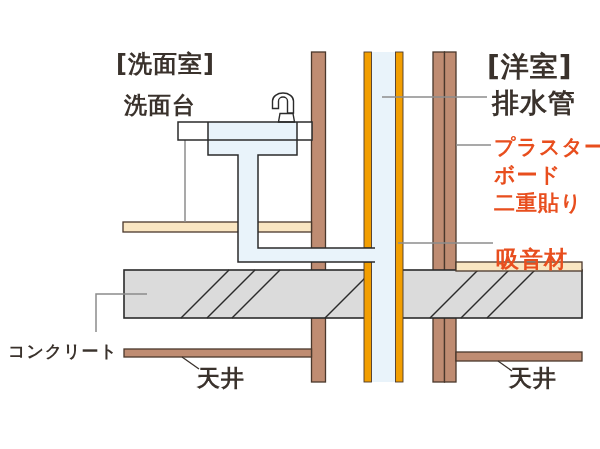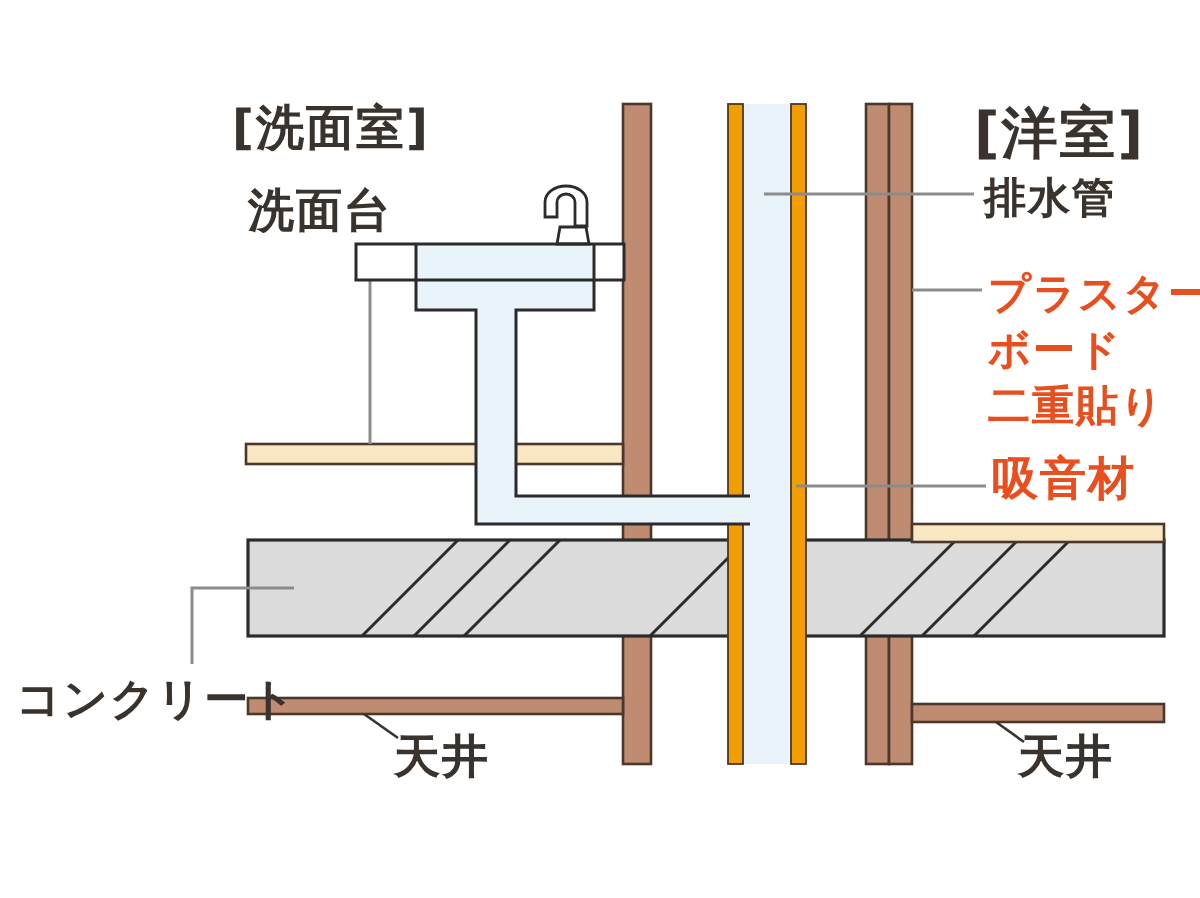--- a/index.html
+++ b/index.html
@@ -25,24 +25,24 @@
   .hatch{stroke:var(--line-black);stroke-width:1.5;}
   .outline-only{fill:none;stroke:var(--line-black);stroke-width:1.5;}
   .faucet{fill:#ffffff;stroke:var(--line-black);stroke-width:1.4;}
 
   .lbl{position:absolute;color:var(--text-dark);letter-spacing:1px;white-space:nowrap;}
   .lbl-bold{font-weight:700;}
   .lbl-red{color:var(--text-red);font-weight:700;}
   #washroom-label{left:116px;top:48px;font-size:24px;text-align:right;}
   #washstand-label{left:124px;top:90px;font-size:23px;font-weight:700;}
   #western-room-label{left:487px;top:48px;font-size:28px;}
-  #drain-pipe-label{left:492px;top:85px;font-size:21px;font-weight:600;}
+  #drain-pipe-label{left:492px;top:85px;font-size:27px;font-weight:600;}
   #plasterboard-label{left:494px;top:133px;font-size:21px;line-height:28px;}
-  #sound-absorber-label{left:496px;top:224px;font-size:23px;}
-  #concrete-slab-label{left:8px;top:338px;font-size:22px;line-height:26px;font-weight:600;text-align:center;}
+  #sound-absorber-label{left:496px;top:244px;font-size:23px;}
+  #concrete-slab-label{left:8px;top:338px;font-size:17px;line-height:26px;font-weight:600;text-align:center;}
   #ceiling-left-label{left:197px;top:363px;font-size:23px;font-weight:600;}
   #ceiling-right-label{left:509px;top:363px;font-size:23px;font-weight:600;}
 </style>
 </head>
 <body>
 
 <div id="stage">
 
   <svg id="diagram-svg" width="600" height="449" viewBox="0 0 600 449">
 

